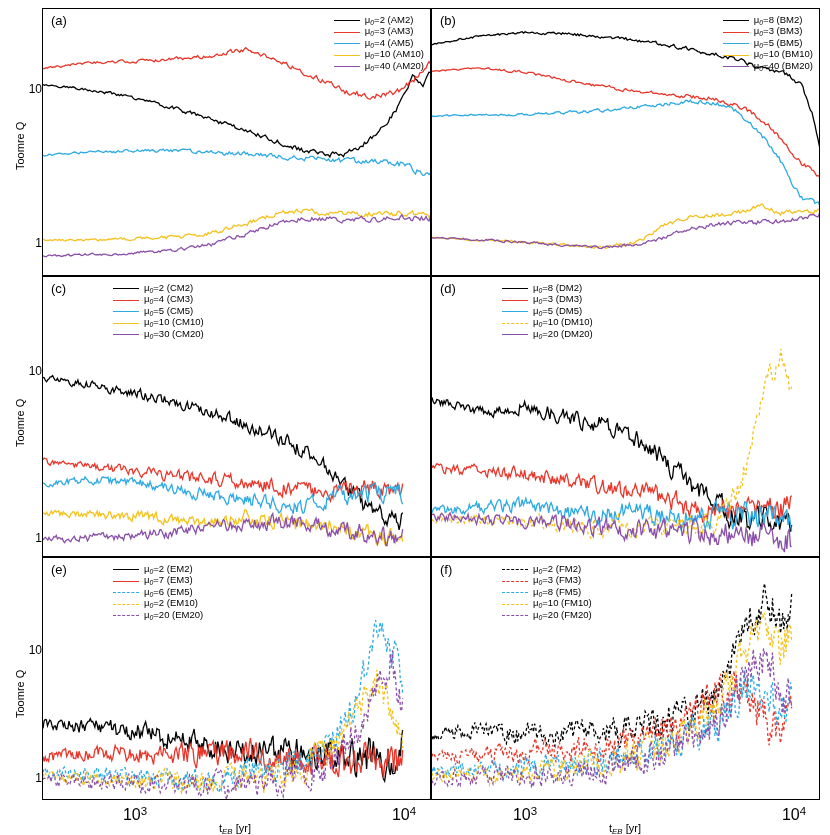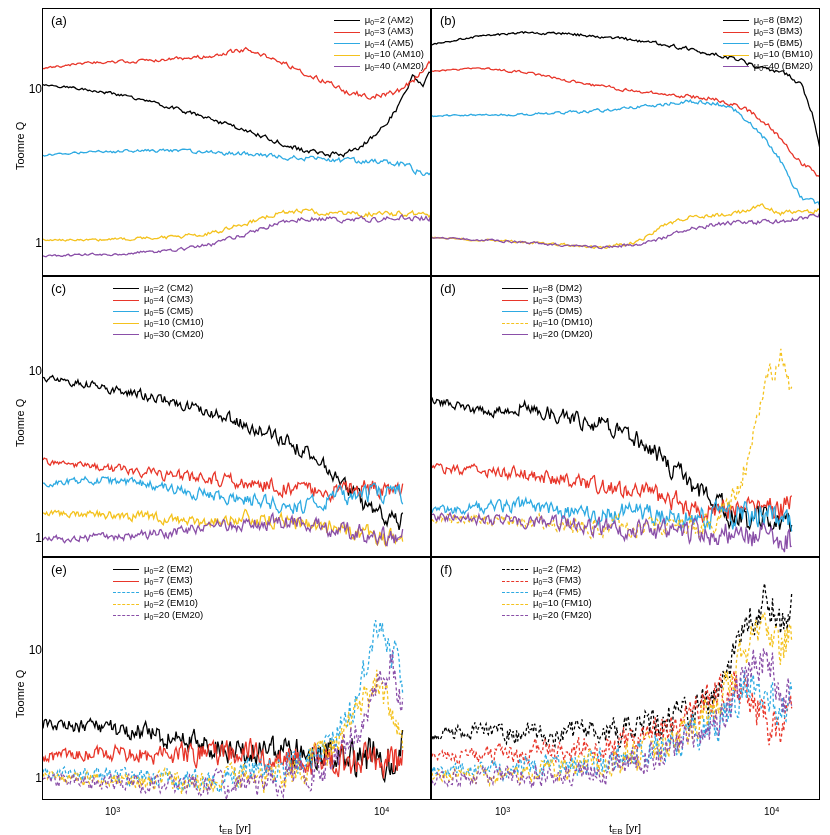--- a/index.html
+++ b/index.html
@@ -6,24 +6,24 @@
   body{width:830px;height:835px;font-family:"Liberation Sans",sans-serif;}
   #root{position:relative;width:830px;height:835px;}
   .panel{position:absolute;box-sizing:border-box;border:1px solid #000;background:#fff;overflow:hidden;}
   .panel-label{position:absolute;left:8px;top:4px;font-size:13px;color:#000;}
   .legend{position:absolute;font-size:9.5px;color:#000;line-height:11.5px;}
   .legend .row{display:flex;align-items:center;height:11.5px;white-space:nowrap;}
   .legend .swatch{display:inline-block;width:26px;height:0;border-top-width:1.6px;border-top-style:solid;margin-right:5px;}
   .legend .lbl{display:inline-block;}
   .ylabel{position:absolute;font-size:11px;color:#000;transform:rotate(-90deg);transform-origin:left top;white-space:nowrap;}
   .ytick{position:absolute;font-size:12px;color:#000;text-align:right;}
-  .xtick{position:absolute;font-size:10px;color:#000;text-align:left;}
+  .xtick{position:absolute;font-size:16px;color:#000;text-align:center;}
   .xlabel{position:absolute;font-size:11px;color:#000;text-align:center;}
   svg{display:block;}
-  .sub{font-size:0.72em;vertical-align:-0.25em;}
+  .sub{font-size:0.72em;vertical-align:-0.25em;font-style:italic;}
   .sup{font-size:0.72em;vertical-align:0.45em;}
 </style>
 </head>
 <body>
 
 <div id="root">
 
   <div class="ylabel" style="left:14px;top:170px;">Toomre Q</div>
   <div class="ylabel" style="left:14px;top:447px;">Toomre Q</div>
   <div class="ylabel" style="left:14px;top:718px;">Toomre Q</div>
@@ -228,21 +228,21 @@
         <div class="row">
           <span class="swatch" style="border-top-color: rgb(0, 0, 0); border-top-style: dashed;"></span>
           <span class="lbl"><span>μ</span><span class="sub">0</span><span>=2 (FM2)</span></span>
         </div>
         <div class="row">
           <span class="swatch" style="border-top-color: rgb(232, 54, 42); border-top-style: dashed;"></span>
           <span class="lbl"><span>μ</span><span class="sub">0</span><span>=3 (FM3)</span></span>
         </div>
         <div class="row">
           <span class="swatch" style="border-top-color: rgb(46, 170, 226); border-top-style: dashed;"></span>
-          <span class="lbl"><span>μ</span><span class="sub">0</span><span>=4 (FM5)</span></span>
+          <span class="lbl"><span>μ</span><span class="sub">0</span><span>=8 (FM5)</span></span>
         </div>
         <div class="row">
           <span class="swatch" style="border-top-color: rgb(244, 194, 30); border-top-style: dashed;"></span>
           <span class="lbl"><span>μ</span><span class="sub">0</span><span>=10 (FM10)</span></span>
         </div>
         <div class="row">
           <span class="swatch" style="border-top-color: rgb(138, 79, 168); border-top-style: dashed;"></span>
           <span class="lbl"><span>μ</span><span class="sub">0</span><span>=20 (FM20)</span></span>
         </div>
       </div>

